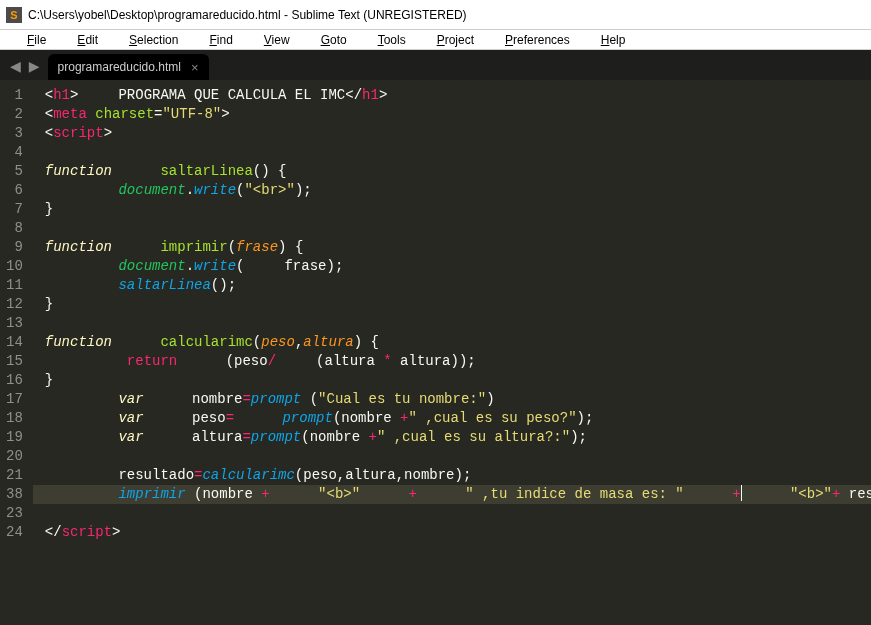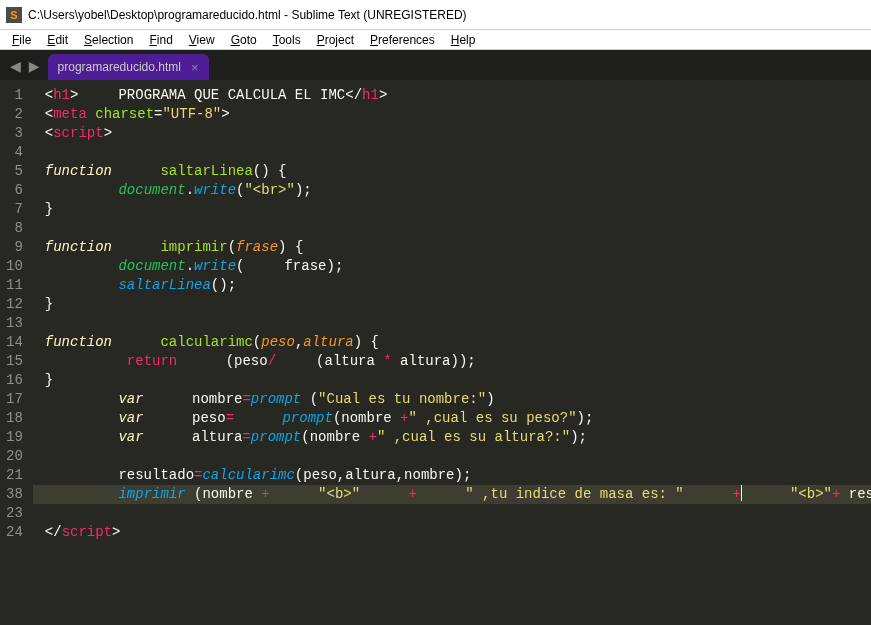--- a/index.html
+++ b/index.html
@@ -37,39 +37,40 @@
     display: flex;
     align-items: center;
     gap: 0;
     padding: 0 4px;
     border-bottom: 1px solid #d0d0d0;
     color:#000;
   }
   .menubar .mi {
     padding: 2px 8px;
     cursor: default;
+    margin-left: 15px;
   }
   .menubar .mi u { text-decoration: underline; }
   .tabbar {
     height: 30px;
     background: #1e1f1c;
     display: flex;
     align-items: flex-end;
     padding-left: 6px;
   }
   .navbtns {
     display:flex;
     align-items:center;
     gap:8px;
     padding:0 8px 6px 4px;
     color:#888;
   }
   .navbtns span { font-size:14px; }
   .tab {
-    background: #4c1d95;
+    background: #000000;
     border-top-left-radius: 6px;
     border-top-right-radius: 6px;
     height: 26px;
     display: flex;
     align-items: center;
     padding: 0 10px;
     color: #ccc;
     font-size: 12px;
     gap: 10px;
   }

